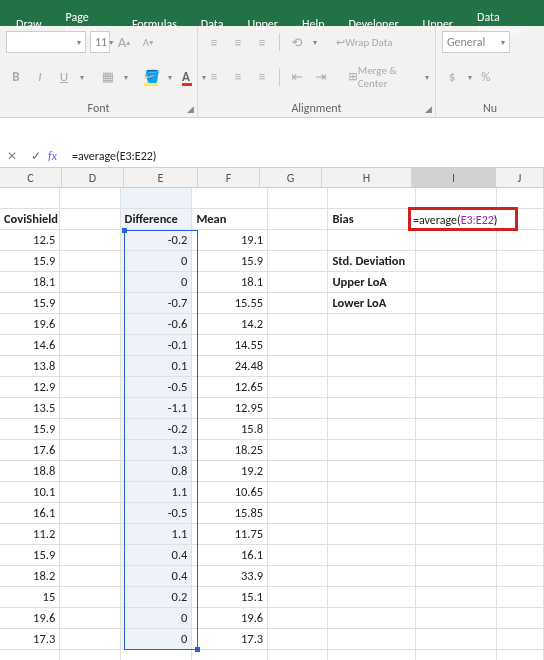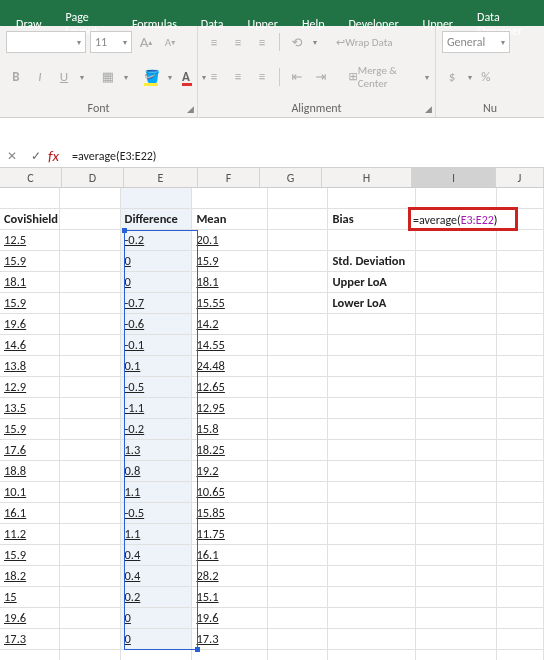--- a/index.html
+++ b/index.html
@@ -6,40 +6,40 @@
   body { font-family: "Segoe UI", Calibri, sans-serif; font-size: 12px; background: #fff; width: 544px; height: 660px; overflow: hidden; }
   
   .ribbon-tabs { background: #217346; height: 26px; display: flex; align-items: center; padding: 0 4px; color: #fff; }
   .ribbon-tab { padding: 5px 12px; cursor: pointer; font-size: 12px; margin-top: 22px; }
   
   .ribbon-body { background: #f3f2f1; height: 92px; display: flex; border-bottom: 1px solid #d0d0d0; }
   .rgroup { display: flex; flex-direction: column; justify-content: space-between; border-right: 1px solid #dadada; padding: 4px 6px 2px 6px; }
   .rgroup-label { text-align: center; color: #666; font-size: 12px; padding-top: 2px; }
   .rrow { display: flex; align-items: center; gap: 4px; height: 24px; }
   .fontsel { width: 80px; height: 22px; border: 1px solid #ccc; background: #fff; color: #888; display: inline-flex; align-items: center; padding: 0 4px; justify-content: space-between; }
-  .sizesel { width: 42px; height: 22px; border: 1px solid #ccc; background: #fff; color: #888; display: inline-flex; align-items: center; padding: 4px 4px; justify-content: space-between; }
+  .sizesel { width: 20px; height: 22px; border: 1px solid #ccc; background: #fff; color: #888; display: inline-flex; align-items: center; padding: 4px 4px; justify-content: space-between; }
   .rbtn { min-width: 20px; height: 22px; display: inline-flex; align-items: center; justify-content: center; color: #666; font-size: 13px; cursor: pointer; padding: 0 3px; }
   .rbtn.dim { color: #aaa; }
   .dd { font-size: 8px; color: #888; margin-left: 2px; }
   .corner { position:absolute; right:3px; bottom:3px; font-size:9px; color:#888; }
   .rgroup { position:relative; }
   
   .fxbar { height: 24px; display: flex; align-items: center; border-bottom: 1px solid #d0d0d0; margin-top: 26px; }
   .fxbtn { width: 24px; text-align: center; color: #666; font-size: 12px; }
-  .fxlabel { width: 18px; color: #b91c1c; font-style: italic; font-size: 15px; }
+  .fxlabel { width: 18px; color: #8b5cf6; font-style: italic; font-size: 12px; }
   .fxinput { flex: 1; padding: 2px 6px; font-size: 12px; color: #222; border: none; }
   
   .grid-wrap { position: relative; }
   .colheaders { display: flex; height: 20px; background: #f3f2f1; border-bottom: 1px solid #ccc; }
   .ch { border-right: 1px solid #d4d4d4; text-align: center; color: #555; font-size: 12px; line-height: 20px; }
   .ch.active { background: #d2d2d2; }
   
   .row { display: flex; height: 21px; }
   .cell { border-right: 1px solid #e0e0e0; border-bottom: 1px solid #e0e0e0; padding: 0 4px; font-size: 12.5px; line-height: 20px; color: #222; overflow: hidden; white-space: nowrap; }
-  .cell.num { font-family: Calibri, sans-serif; text-decoration: underline; }
+  .cell.num { text-align: right; font-family: Calibri, sans-serif; }
   .cell.sel { background: #eef3f9; }
   .cell.hdr { font-weight: 600; }
   
   .cw-C { width: 62px; } .cw-D { width: 62px; } .cw-E { width: 74px; }
   .cw-F { width: 78px; } .cw-G { width: 62px; } .cw-H { width: 90px; }
   .cw-I { width: 84px; } .cw-J { width: 48px; }
   
   .edit-cell { position: absolute; border: 3px solid #d02020; background: #fff; padding: 0 2px; font-size: 12px; line-height: 20px; }
   .edit-cell .eq { color:#222; } .edit-cell .fn { color:#222; } .edit-cell .rng { color:#a21caf; }
   
@@ -178,21 +178,21 @@
         <div class="cell cw-F hdr">Mean</div>
         <div class="cell cw-G"></div>
         <div class="cell cw-H hdr">Bias</div>
         <div class="cell cw-I"></div>
         <div class="cell cw-J"></div>
       </div>
       <div class="row">
         <div class="cell cw-C num">12.5</div>
         <div class="cell cw-D"></div>
         <div class="cell cw-E num sel">-0.2</div>
-        <div class="cell cw-F num">20.1</div>
+        <div class="cell cw-F num">19.1</div>
         <div class="cell cw-G"></div>
         <div class="cell cw-H"></div>
         <div class="cell cw-I"></div>
         <div class="cell cw-J"></div>
       </div>
       <div class="row">
         <div class="cell cw-C num">15.9</div>
         <div class="cell cw-D"></div>
         <div class="cell cw-E num sel">0</div>
         <div class="cell cw-F num">15.9</div>
@@ -338,21 +338,21 @@
         <div class="cell cw-F num">16.1</div>
         <div class="cell cw-G"></div>
         <div class="cell cw-H"></div>
         <div class="cell cw-I"></div>
         <div class="cell cw-J"></div>
       </div>
       <div class="row">
         <div class="cell cw-C num">18.2</div>
         <div class="cell cw-D"></div>
         <div class="cell cw-E num sel">0.4</div>
-        <div class="cell cw-F num">28.2</div>
+        <div class="cell cw-F num">33.9</div>
         <div class="cell cw-G"></div>
         <div class="cell cw-H"></div>
         <div class="cell cw-I"></div>
         <div class="cell cw-J"></div>
       </div>
       <div class="row">
         <div class="cell cw-C num">15</div>
         <div class="cell cw-D"></div>
         <div class="cell cw-E num sel">0.2</div>
         <div class="cell cw-F num">15.1</div>

